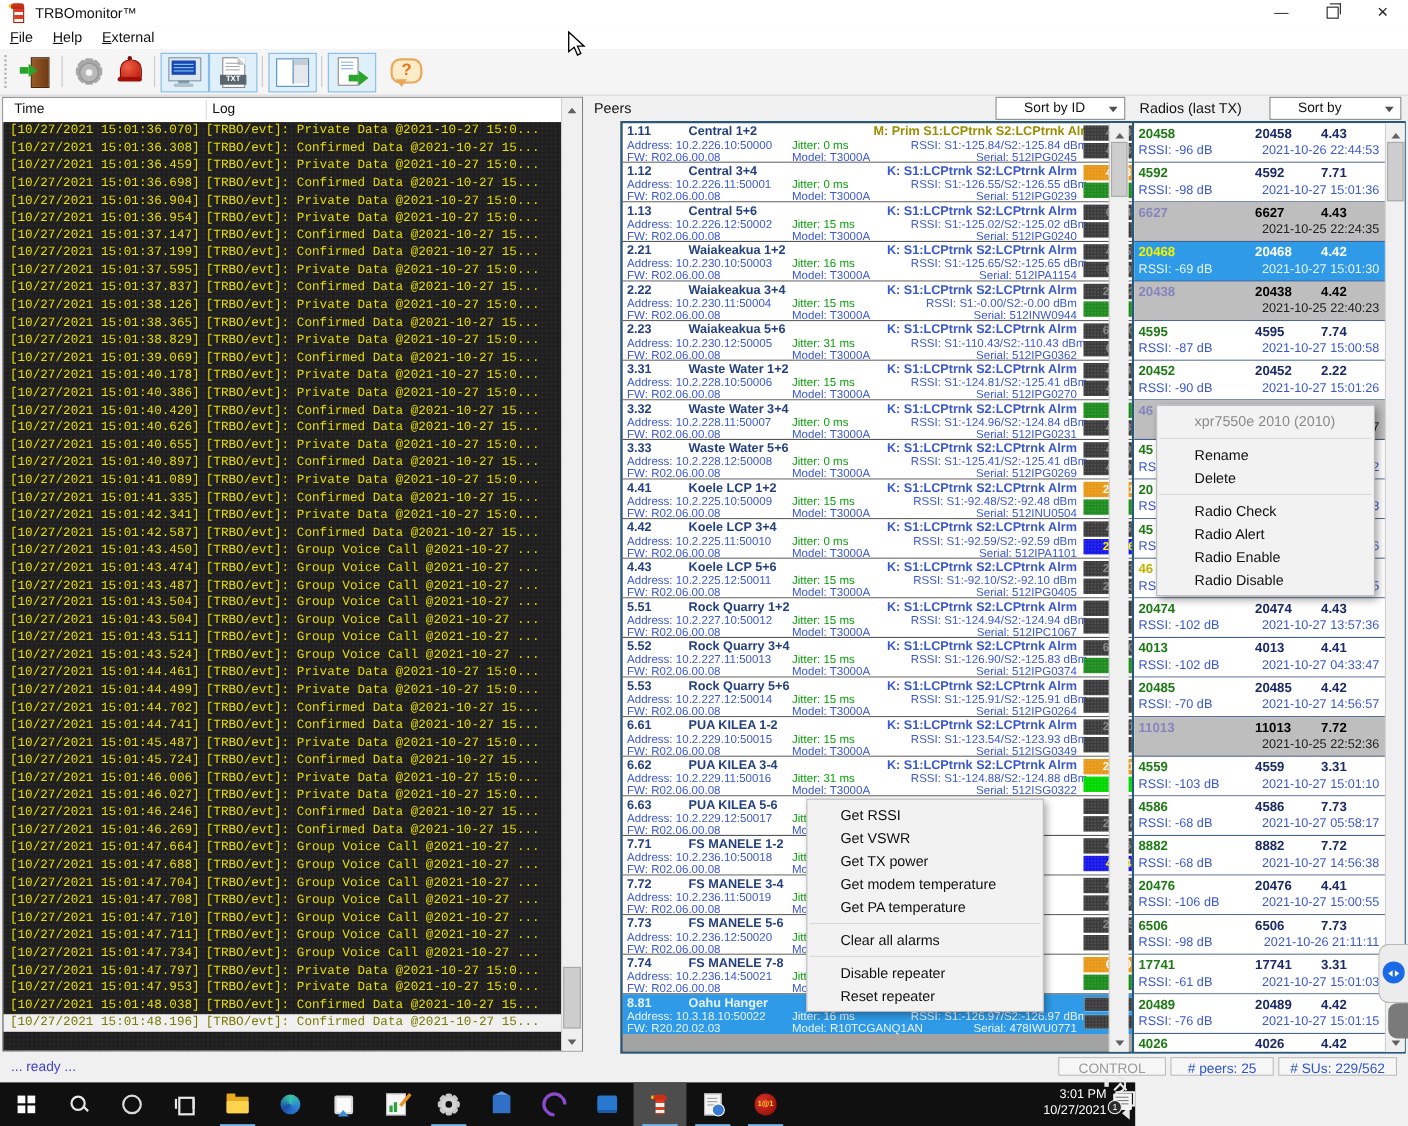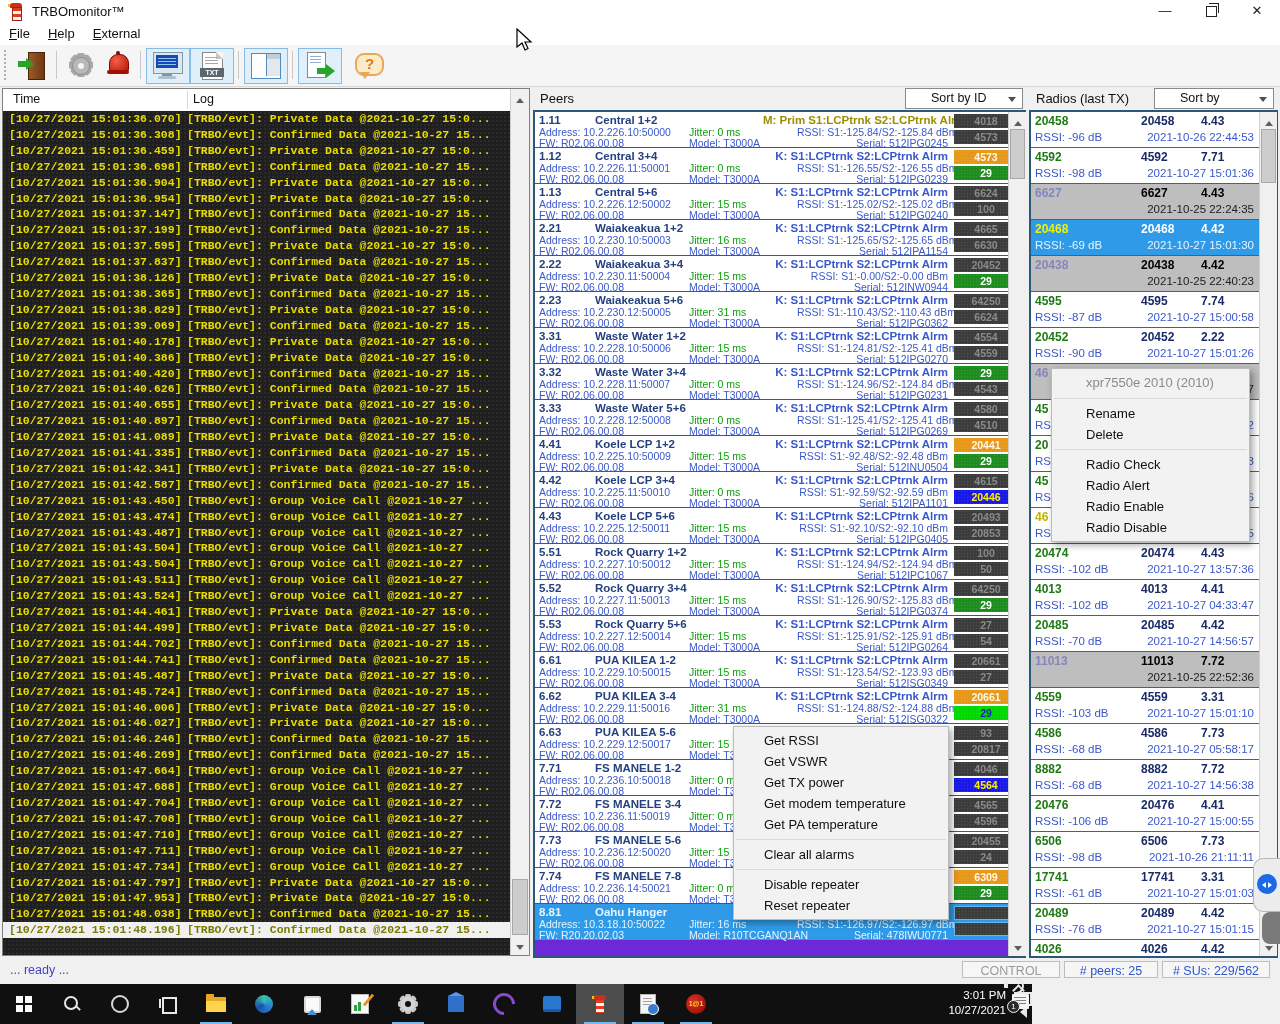--- a/index.html
+++ b/index.html
@@ -75,26 +75,26 @@
   .sc-thumb{position:absolute;left:1px;right:1px;background:#CDCDCD;border:1px solid #A8A8A8;}
   
   #log-panel{position:absolute;left:2px;top:88px;width:528px;height:868px;background:#FFF;border:1px solid #808080;box-sizing:border-box;}
   #log-header{position:absolute;left:0;top:0;width:100%;height:22px;background:#FFF;border-bottom:1px solid #D0D0D0;font-size:12.5px;color:#111;}
   #log-header .h-time{position:absolute;left:10px;top:3px;}
   #log-header .h-log{position:absolute;left:190px;top:3px;}
   #log-header .h-div{position:absolute;left:184px;top:2px;width:1px;height:18px;background:#D8D8D8;}
   #log-body{position:absolute;left:0;top:22px;width:509px;height:844px;background:#1F1F1F;overflow:hidden;
     background-image:radial-gradient(#2A2A2A 1px,transparent 1px);background-size:4px 4px;}
   .log-row{display:grid;grid-template-columns:184px 1fr;height:15.92px;line-height:15.9px;
-    font-family:"Liberation Mono","DejaVu Sans Mono",monospace;font-size:11.5px;font-weight:bold;color:#E8DC00;white-space:nowrap;}
+    font-family:"Liberation Mono","DejaVu Sans Mono",monospace;font-size:11.5px;font-weight:normal;color:#E8DC00;white-space:nowrap;}
   .log-row .lt{padding-left:6px;} .log-row .lm{overflow:hidden;}
   .log-row.sel{background:#F0F0F0;color:#7A7A00;}
   #log-scroll{right:0;top:0;width:18px;height:100%;}
   
-  #peers-list{position:absolute;left:533px;top:110px;width:493px;height:848px;background:#6d28d9;border:2px solid #2A5878;box-sizing:border-box;overflow:hidden;}
+  #peers-list{position:absolute;left:564px;top:110px;width:493px;height:848px;background:#a3a3a3;border:2px solid #2A5878;box-sizing:border-box;overflow:hidden;}
   .peer-row{position:relative;height:36px;border-bottom:1px solid #555;padding:2px 76px 0 4px;box-sizing:border-box;background:#FFF;}
   .pl1{display:grid;grid-template-columns:56px 168px 1fr;font-weight:bold;font-size:11.5px;height:13px;line-height:12px;white-space:nowrap;}
   .pl1 .st{text-align:right;color:#3A58CC;}
   .pl1 .st.olive{color:#9C8E00;}
   .pl23{display:grid;grid-template-columns:150px 108px 1fr;font-size:10.5px;height:10.5px;line-height:10.5px;white-space:nowrap;}
   .pl23 .r{text-align:right;}
   .c-id{color:#24407E;} .c-b{color:#3A58CC;} .c-g{color:#0CA00C;}
   .badges{position:absolute;right:6px;top:2px;width:64px;}
   .badge{height:14px;margin-bottom:2px;text-align:center;font-size:10.5px;font-weight:bold;line-height:14px;
     background-image:radial-gradient(rgba(255,255,255,0.12) 1px,transparent 1px);background-size:3px 3px;}

